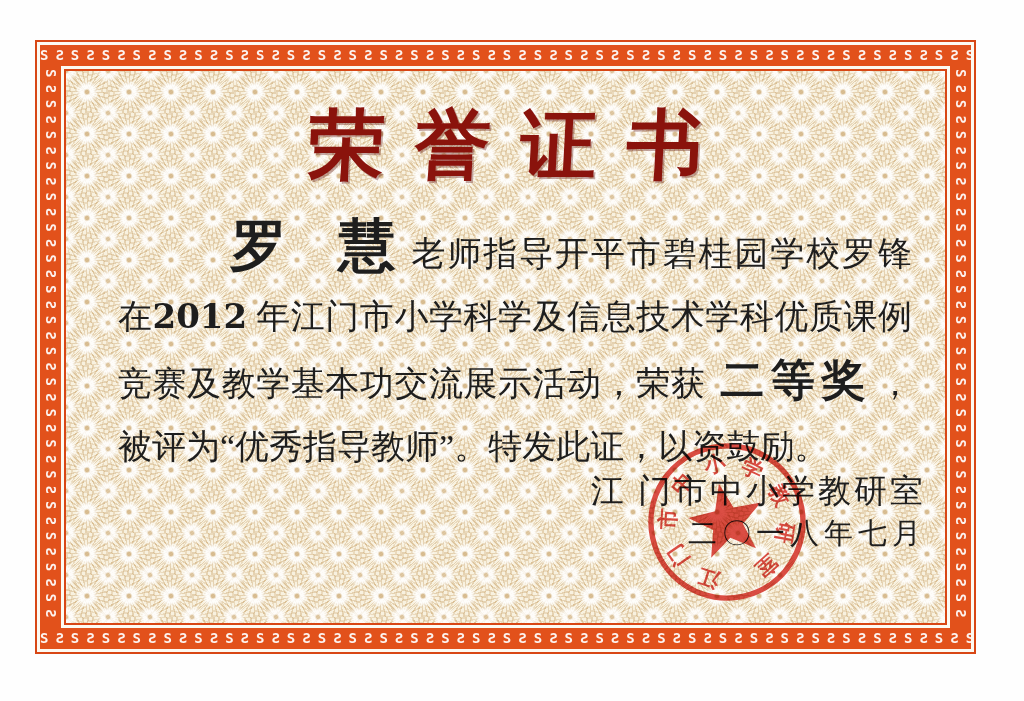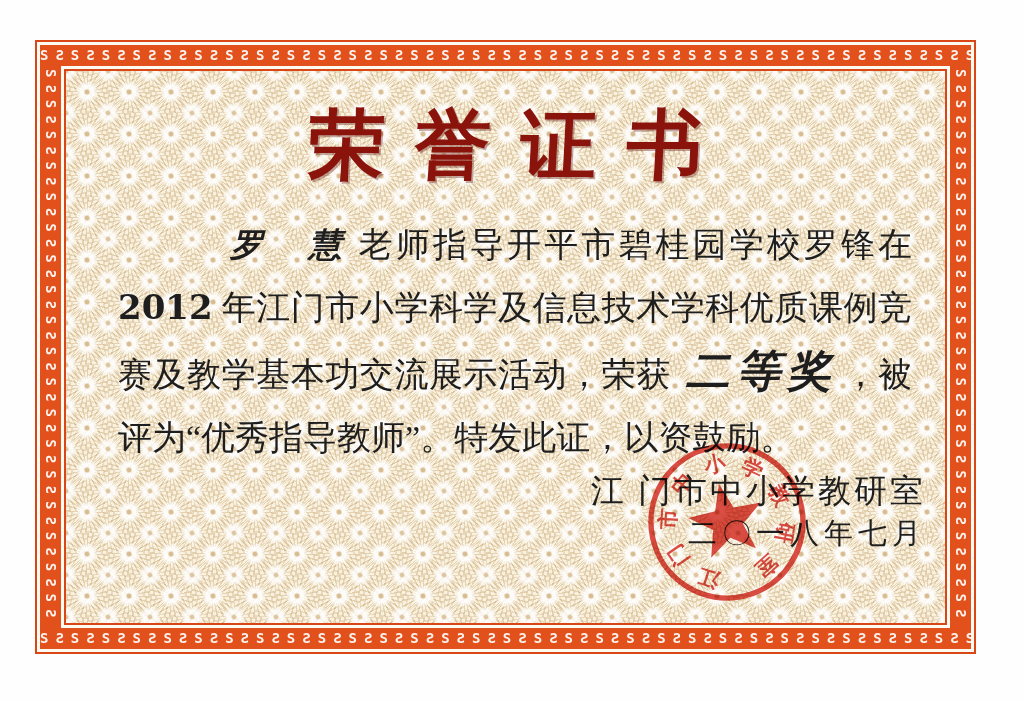--- a/index.html
+++ b/index.html
@@ -60,27 +60,27 @@
     text-shadow:2px 2px 0 rgba(90,12,8,.35);
     transform:skewX(-3deg);
   }
   .body-text {
     position:absolute; left:52px; top:142px; width:794px;
     font-size:34px; line-height:63px; color:#1e1e1e;
     text-align:justify; text-indent:112px;
     font-family:"Liberation Serif", serif;
   }
   .recipient {
-    font-family:"DejaVu Serif", serif; font-weight:900; font-size:33px;
-    letter-spacing:14px; font-style:italic;
+    font-family:"DejaVu Serif", serif; font-weight:900; font-size:57px;
+    letter-spacing:14px; 
   }
   .year { font-family:"DejaVu Serif", serif; font-weight:bold; }
   .award {
     font-family:"DejaVu Serif", serif; font-weight:900; font-size:44px;
-    letter-spacing:6px; font-style:italic; padding:0 6px;
+    letter-spacing:6px; padding:0 6px;
   }
   .sig-block {
     position:absolute; left:480px; top:400px; width:380px; text-align:right;
     color:#1e1e1e; font-family:"Liberation Serif", serif;
   }
   .sig-line { font-size:33px; letter-spacing:3px; line-height:40px; }
   .date-line { font-size:29px; letter-spacing:5px; line-height:36px; margin-top:4px; }
 
   
   .stamp {

